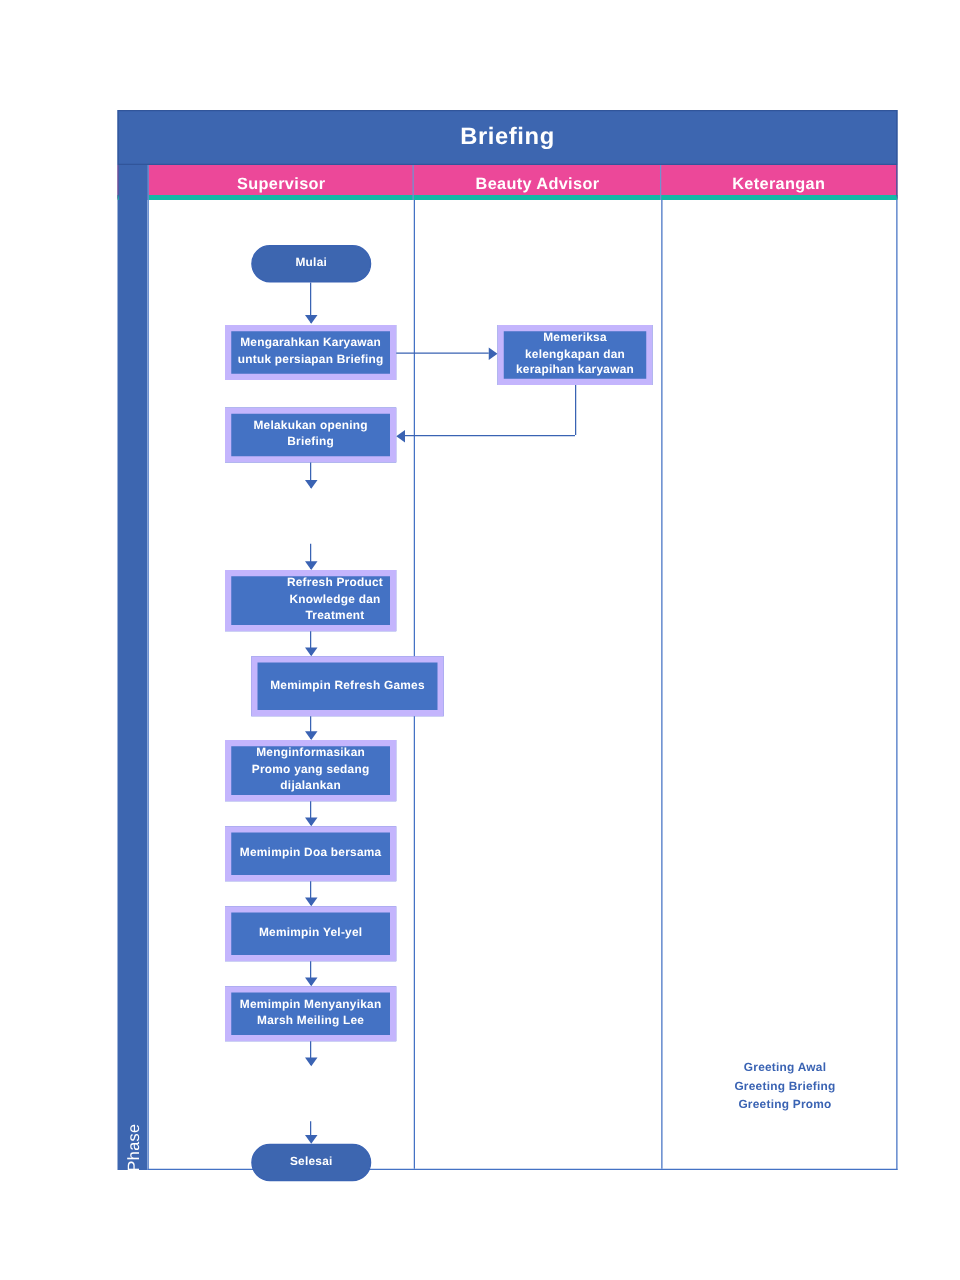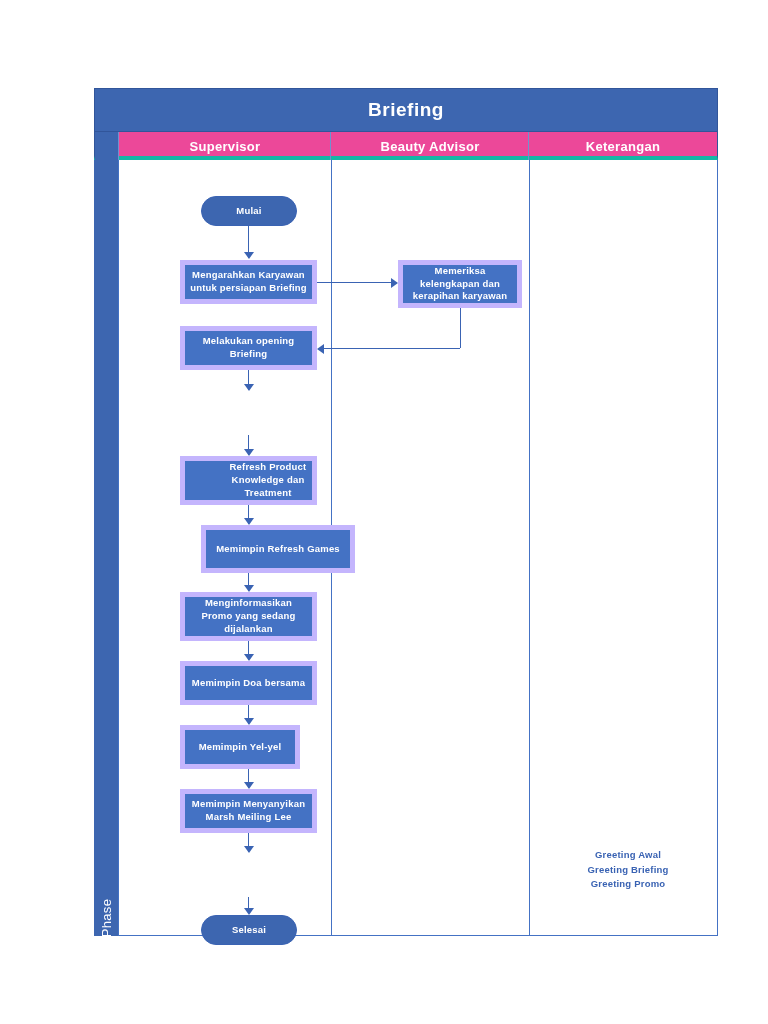--- a/index.html
+++ b/index.html
@@ -308,21 +308,21 @@
         <div class="conn-v" style="left:129px; top:481px; height:19px;"></div>
         <div class="arrow-down" style="left:125px; top:494px;"></div>
 
         <div class="node" style="left:61px; top:501px; width:137px; height:44px;">
           <span>Memimpin Doa bersama</span>
         </div>
 
         <div class="conn-v" style="left:129px; top:545px; height:19px;"></div>
         <div class="arrow-down" style="left:125px; top:558px;"></div>
 
-        <div class="node" style="left:61px; top:565px; width:120px; height:44px;">
+        <div class="node" style="left:61px; top:565px; width:137px; height:44px;">
           <span>Memimpin Yel-yel</span>
         </div>
 
         <div class="conn-v" style="left:129px; top:609px; height:19px;"></div>
         <div class="arrow-down" style="left:125px; top:622px;"></div>
 
         <div class="node" style="left:61px; top:629px; width:137px; height:44px;">
           <span>Memimpin Menyanyikan Marsh Meiling Lee</span>
         </div>
 

